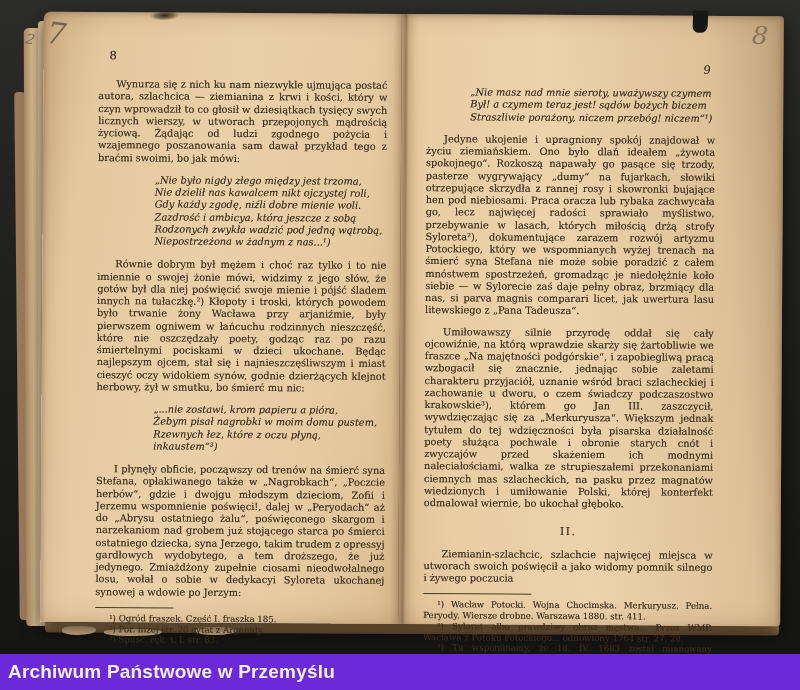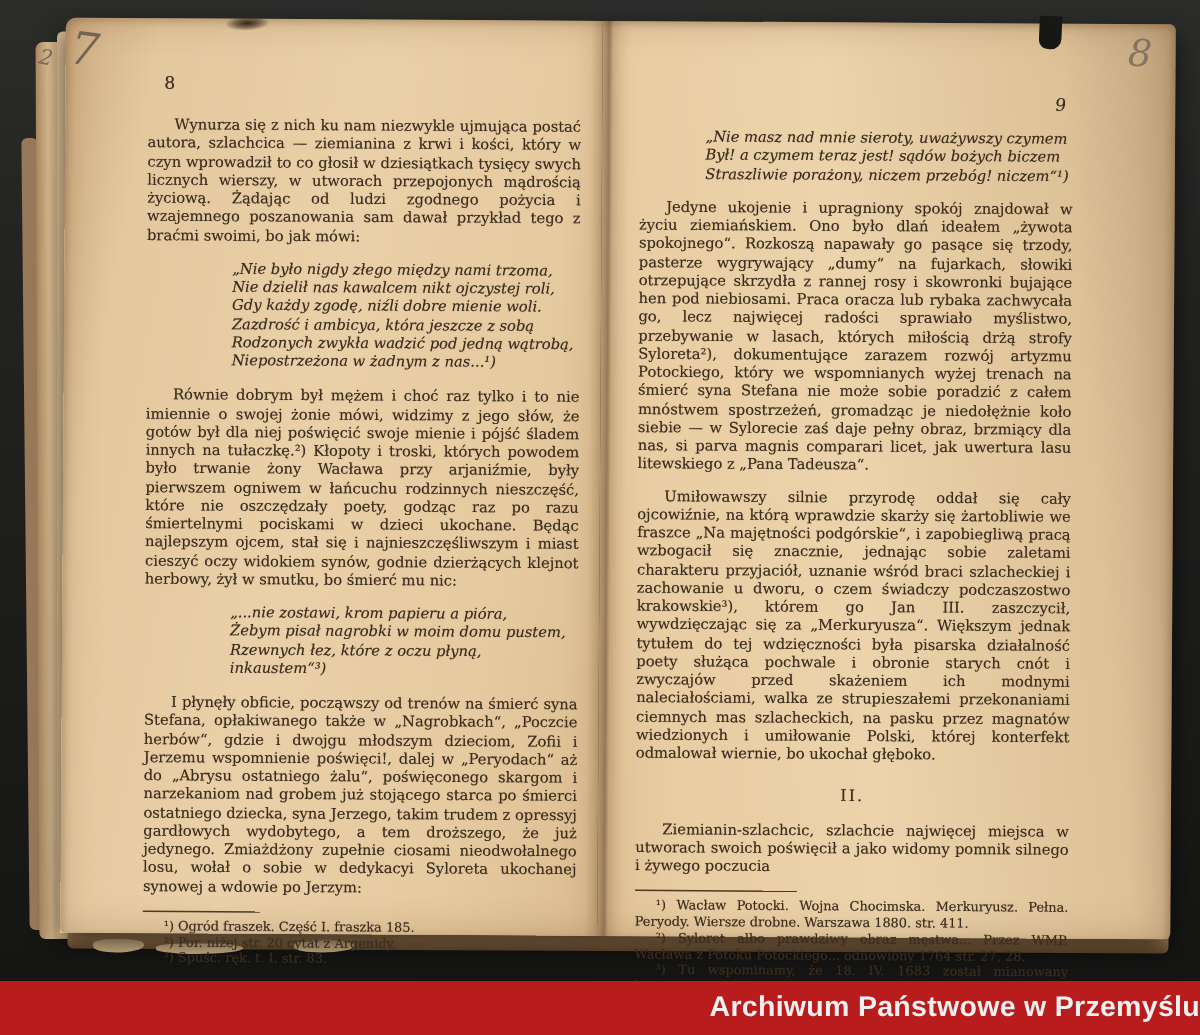--- a/index.html
+++ b/index.html
@@ -66,21 +66,21 @@
   .footnote{font-size:8.6px;line-height:10.8px;text-indent:14px;margin:0;}
 
   
   .pencil{position:absolute;z-index:4;font-family:"DejaVu Serif",serif;font-style:italic;}
   .pencil-7{left:47px;top:16px;font-size:30px;color:#6b5d4d;transform:rotate(7deg);opacity:.9;}
   .pencil-2{left:26px;top:31px;font-size:14px;color:#6f6152;transform:rotate(12deg);opacity:.9;}
   .pencil-8{left:752px;top:21px;font-size:25px;color:#7d6e5c;transform:rotate(4deg);opacity:.9;}
 
   
   .watermark{position:absolute;z-index:6;left:0;top:654px;width:800px;height:36px;
-      background:#b91c1c;display:flex;align-items:center;justify-content:flex-end;}
+      background:#6d28d9;display:flex;align-items:center;}
   .watermark span{font-family:"Liberation Sans",sans-serif;font-weight:700;
       font-size:19px;color:#f0f0f0;padding-left:8px;letter-spacing:.2px;}
 </style>
 </head>
 <body>
 
 <div class="stage">
 
   <div class="underpage u1"></div>
   <div class="underpage u2"></div>
@@ -91,21 +91,21 @@
   <div class="torn t2"></div>
   <div class="torn t3"></div>
 
   <div class="book">
 
     <div class="page page-left">
       <div class="smudge"></div>
       <div class="pagenum pagenum-left">8</div>
       <div class="content content-left">
         <p class="para">Wynurza się z nich ku nam niezwykle ujmująca postać autora, szlachcica — ziemianina z krwi i kości, który w czyn wprowadził to co głosił w dziesiątkach tysięcy swych licznych wierszy, w utworach przepojonych mądrością życiową. Żądając od ludzi zgodnego pożycia i wzajemnego poszanowania sam dawał przykład tego z braćmi swoimi, bo jak mówi:</p>
-        <div class="poem">„Nie było nigdy złego między nami trzoma,
+        <div class="poem">„Nie było nigdy złego między jest trzoma,
 Nie dzielił nas kawalcem nikt ojczystej roli,
 Gdy każdy zgodę, niźli dobre mienie woli.
 Zazdrość i ambicya, która jeszcze z sobą
 Rodzonych zwykła wadzić pod jedną wątrobą,
 Niepostrzeżona w żadnym z nas...¹)</div>
         <p class="para">Równie dobrym był mężem i choć raz tylko i to nie imiennie o swojej żonie mówi, widzimy z jego słów, że gotów był dla niej poświęcić swoje mienie i pójść śladem innych na tułaczkę.²) Kłopoty i troski, których powodem było trwanie żony Wacława przy arjaniźmie, były pierwszem ogniwem w łańcuchu rodzinnych nieszczęść, które nie oszczędzały poety, godząc raz po razu śmiertelnymi pociskami w dzieci ukochane. Będąc najlepszym ojcem, stał się i najnieszczęśliwszym i miast cieszyć oczy widokiem synów, godnie dzierżących klejnot herbowy, żył w smutku, bo śmierć mu nic:</p>
         <div class="poem">„...nie zostawi, krom papieru a pióra,
 Żebym pisał nagrobki w moim domu pustem,
 Rzewnych łez, które z oczu płyną, inkaustem“³)</div>
         <p class="para">I płynęły obficie, począwszy od trenów na śmierć syna Stefana, opłakiwanego także w „Nagrobkach“, „Poczcie herbów“, gdzie i dwojgu młodszym dzieciom, Zofii i Jerzemu wspomnienie poświęci!, dalej w „Peryodach“ aż do „Abrysu ostatniego żalu“, poświęconego skargom i narzekaniom nad grobem już stojącego starca po śmierci ostatniego dziecka, syna Jerzego, takim trudem z opressyj gardłowych wydobytego, a tem droższego, że już jedynego. Zmiażdżony zupełnie ciosami nieodwołalnego losu, wołał o sobie w dedykacyi Syloreta ukochanej synowej a wdowie po Jerzym:</p>

